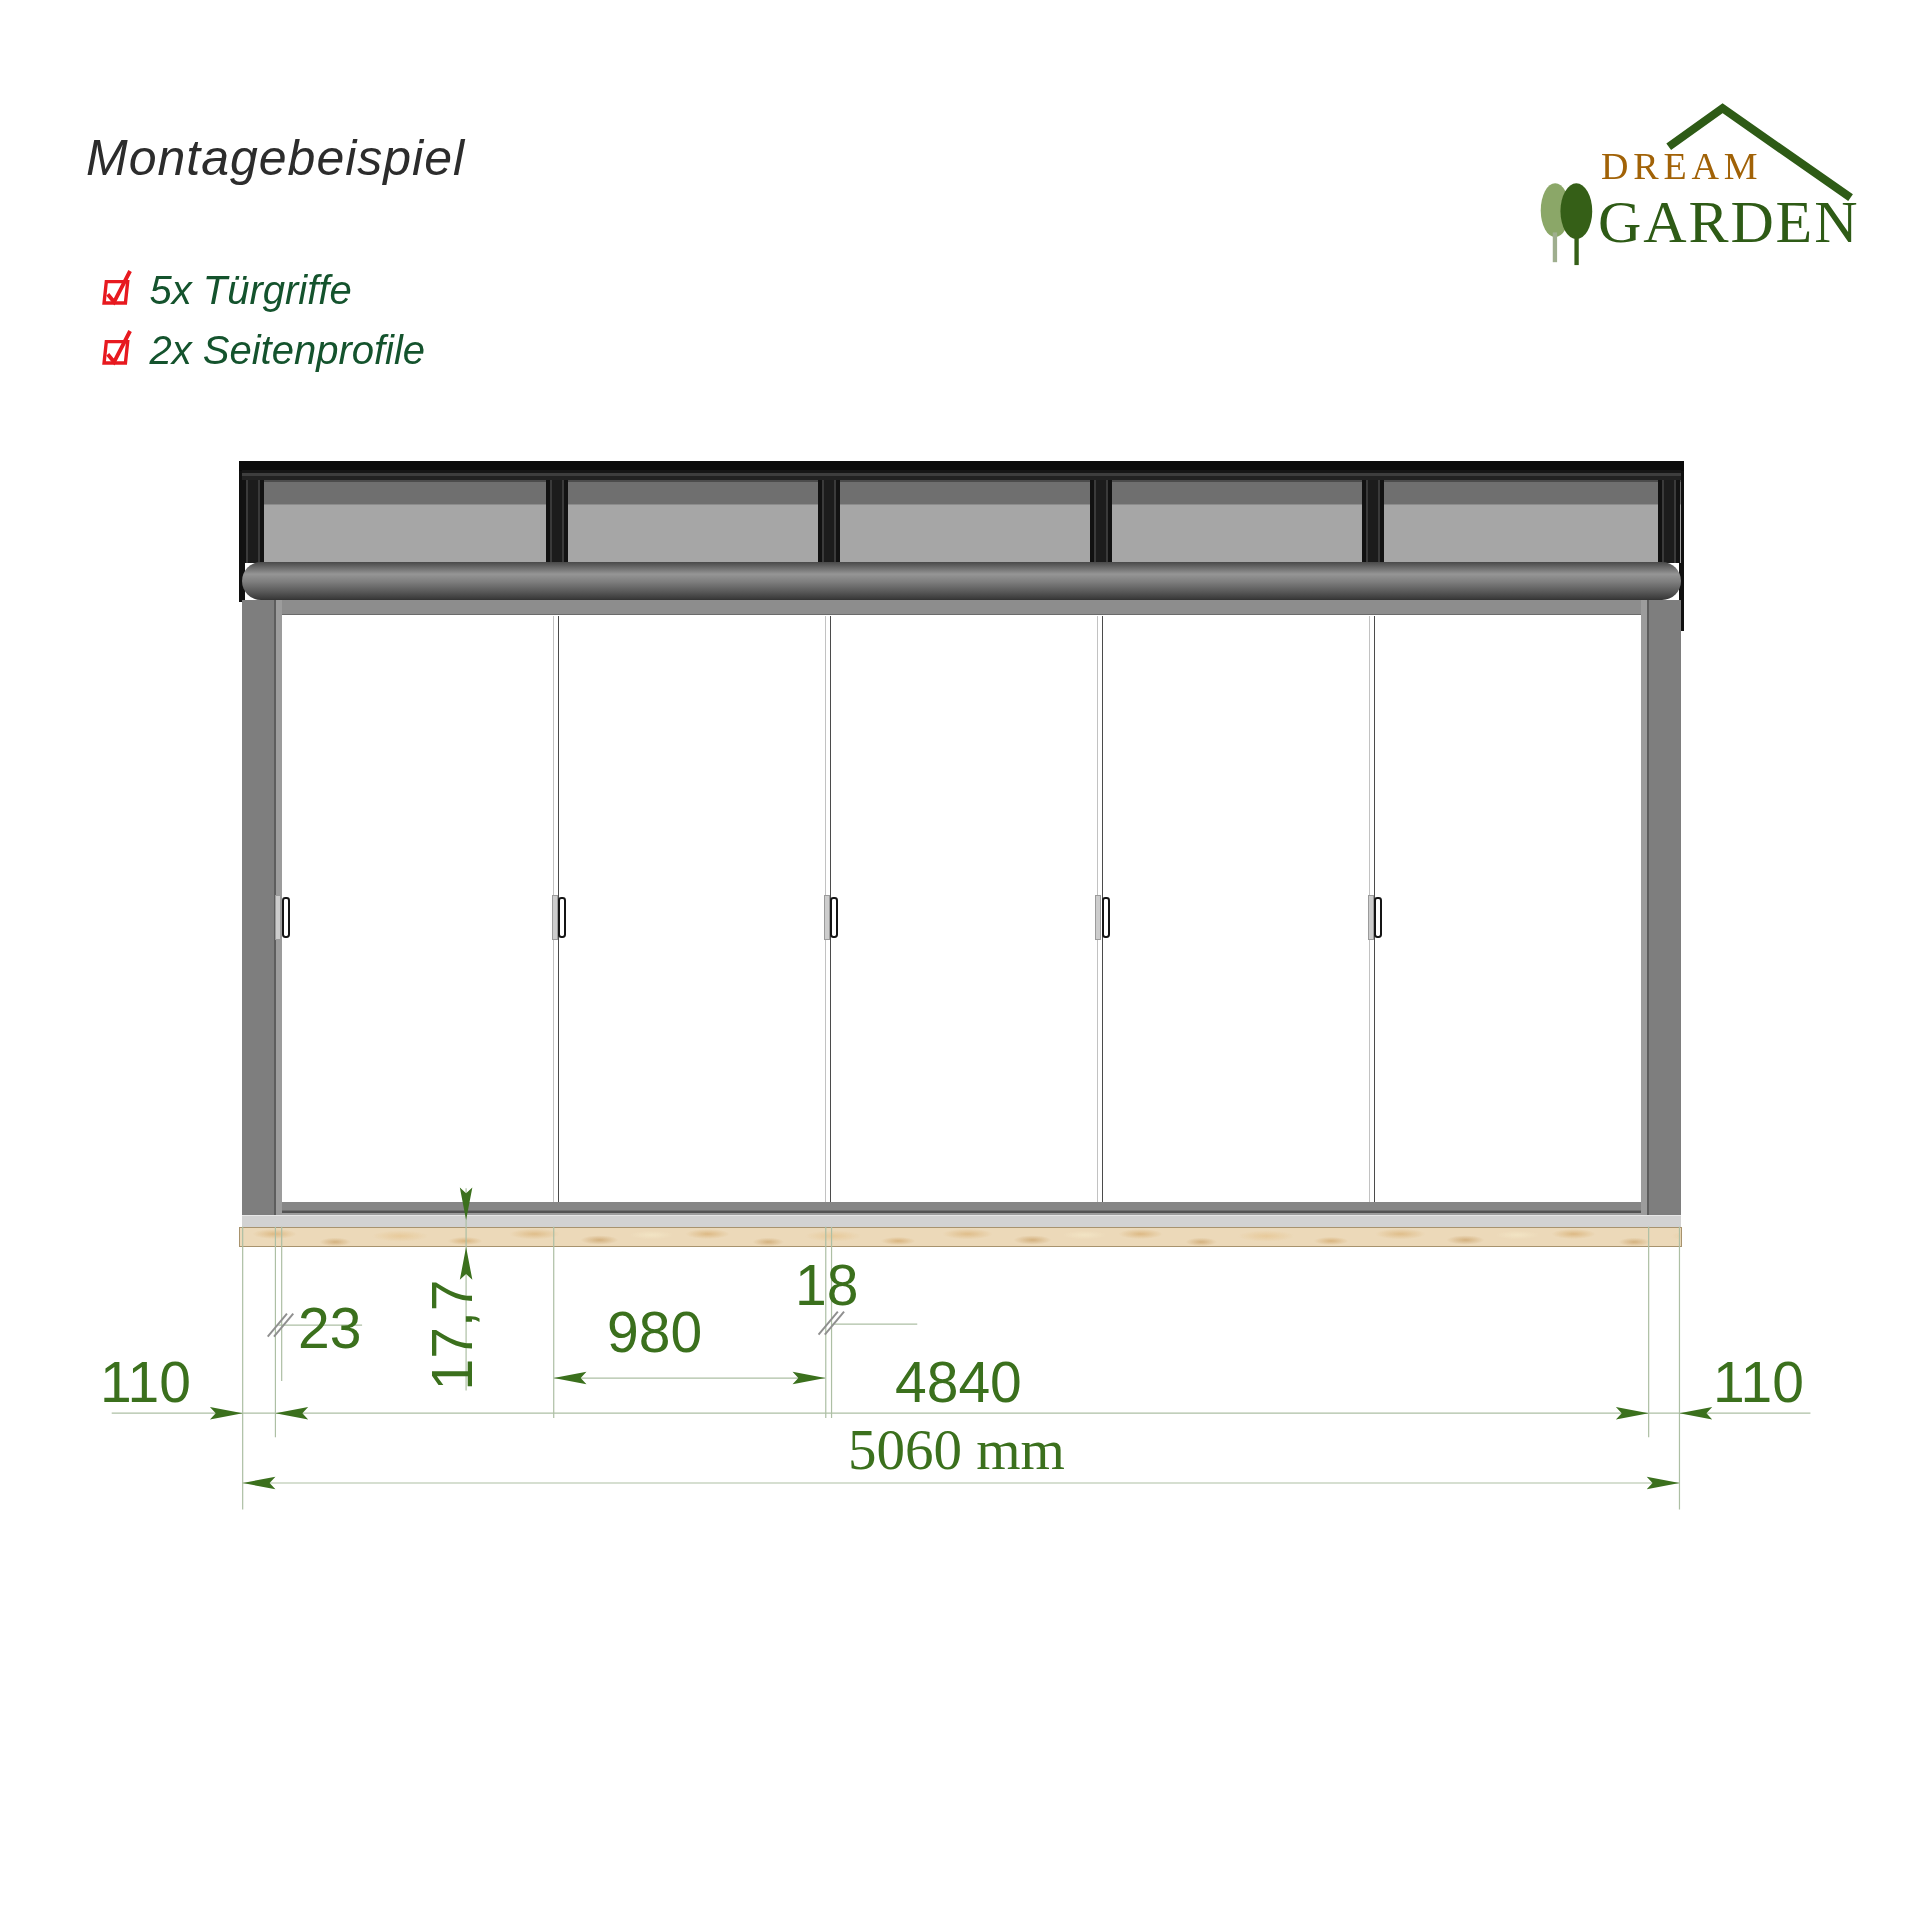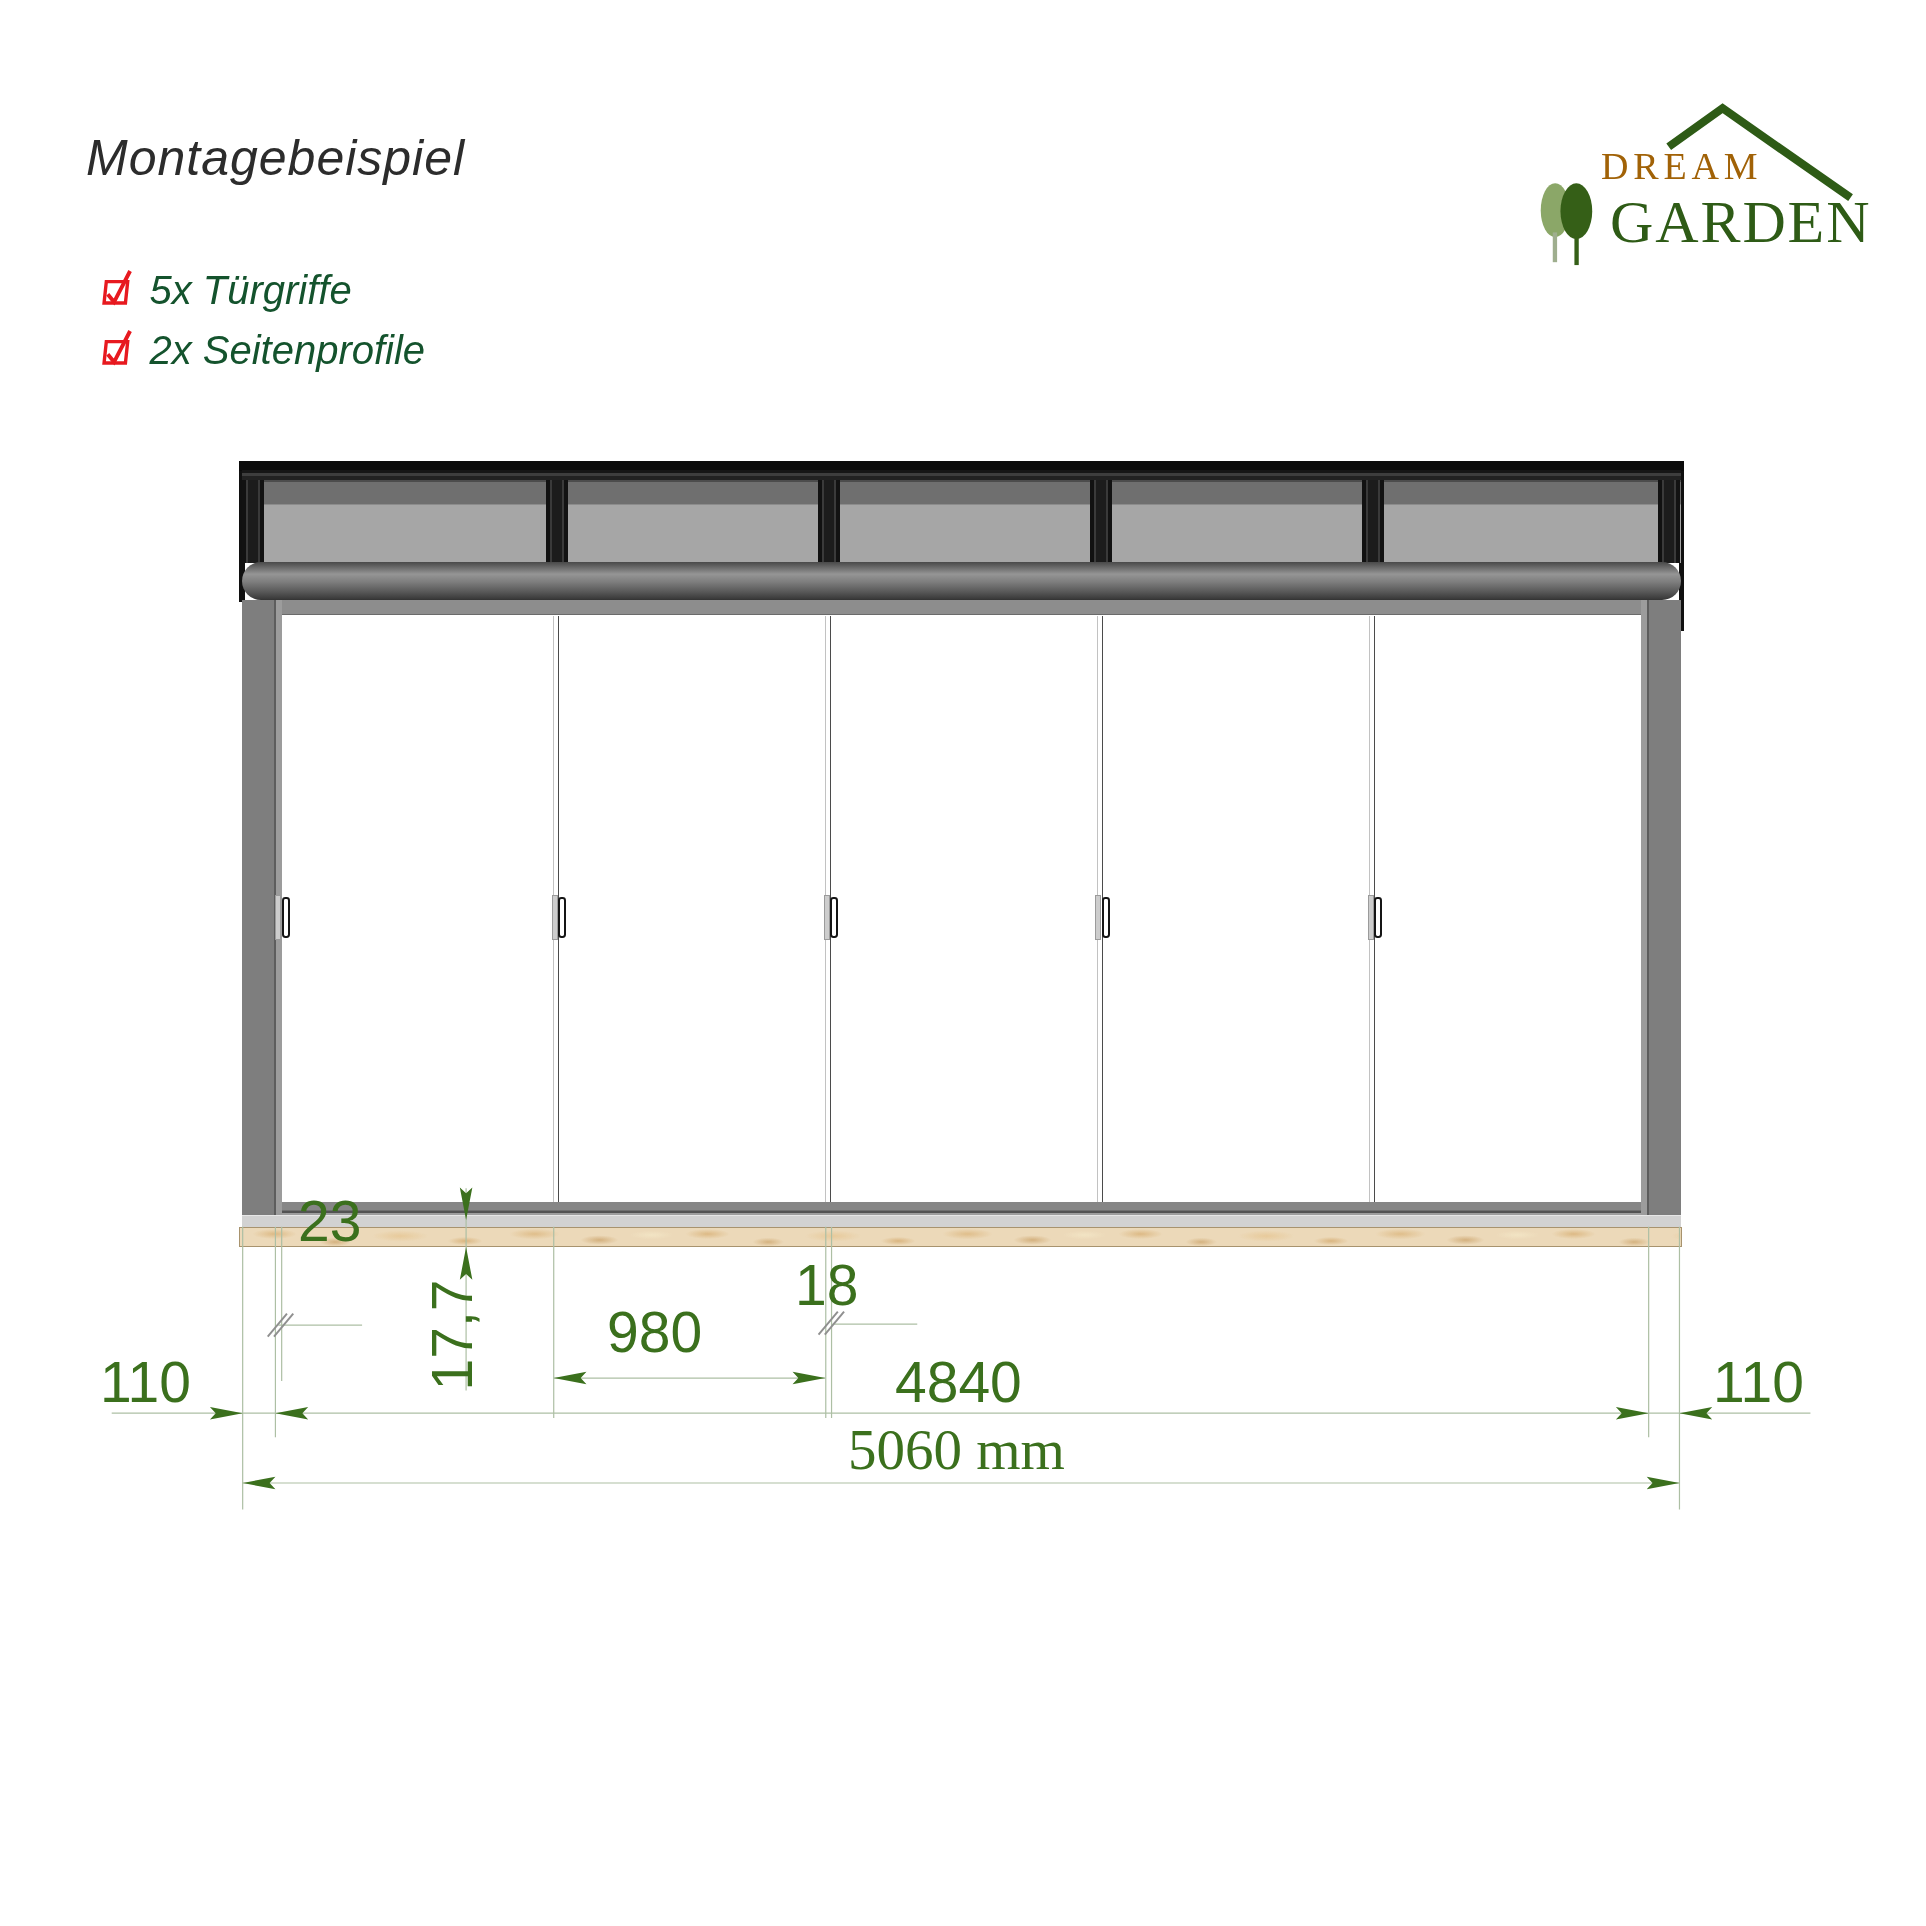--- a/index.html
+++ b/index.html
@@ -19,21 +19,21 @@
   .row1{left:99px;top:268px;}
   .row2{left:99px;top:328px;}
 
   
   .logo-word-top{
     left:1601px;top:144px;font-family:"Liberation Serif", serif;font-size:38px;
     color:#a16207;letter-spacing:4.8px;white-space:nowrap;
   }
   .logo-word-bottom{
     left:1598px;top:188px;font-family:"Liberation Serif", serif;font-size:60px;
-    color:#2e5b16;letter-spacing:1.9px;white-space:nowrap;margin-left:12px;
+    color:#2e5b16;letter-spacing:1.9px;white-space:nowrap;
   }
 
   
   .edge-sliver{background:#101010;}
   .top-rail-1{left:239px;top:461px;width:1445px;height:9.6px;background:#0b0b0b;}
   .top-rail-2{left:242px;top:470px;width:1439px;height:9.6px;
     background:linear-gradient(#161616 0 2.9px,#3e3e3e 2.9px 5.8px,#222222 5.8px 100%);}
   .transom{left:242px;top:480px;width:1439px;height:83px;
     background:linear-gradient(#4c4c4c 0 2.4px,#6f6f6f 2.4px 24px,#8c8c8c 24px 25px,#a6a6a6 25px 100%);}
   .mullion{top:480px;width:22px;height:83px;
@@ -185,21 +185,21 @@
       <polygon points="3488,2935 3556,2922 3544,2935 3556,2948"></polygon>
       <polygon points="504,3080 572,3067 560,3080 572,3093"></polygon>
       <polygon points="3488,3080 3420,3067 3432,3080 3420,3093"></polygon>
       <polygon points="1150,2862 1218,2849 1206,2862 1218,2875"></polygon>
       <polygon points="1714,2862 1646,2849 1658,2862 1646,2875"></polygon>
       <polygon points="968,2534 955,2466 968,2478 981,2466"></polygon>
       <polygon points="968,2590 955,2658 968,2646 981,2658"></polygon>
     </g>
   </svg>
 
-  <div class="abs dim-label" style="left:298px;top:1193px;">23</div>
+  <div class="abs dim-label" style="left:298px;top:1300px;">23</div>
   <div class="abs dim-label dim-rot" style="left:452px;top:1335px;">17,7</div>
   <div class="abs dim-label" style="left:607px;top:1304px;">980</div>
   <div class="abs dim-label" style="left:795px;top:1257px;">18</div>
   <div class="abs dim-label" style="left:100px;top:1354px;">110</div>
   <div class="abs dim-label" style="left:895px;top:1354px;">4840</div>
   <div class="abs dim-label" style="left:1713px;top:1354px;">110</div>
   <div class="abs dim-label" style="left:848px;top:1421px;font-family:Liberation Serif, serif;">5060 mm</div>
 
 </div>
 

